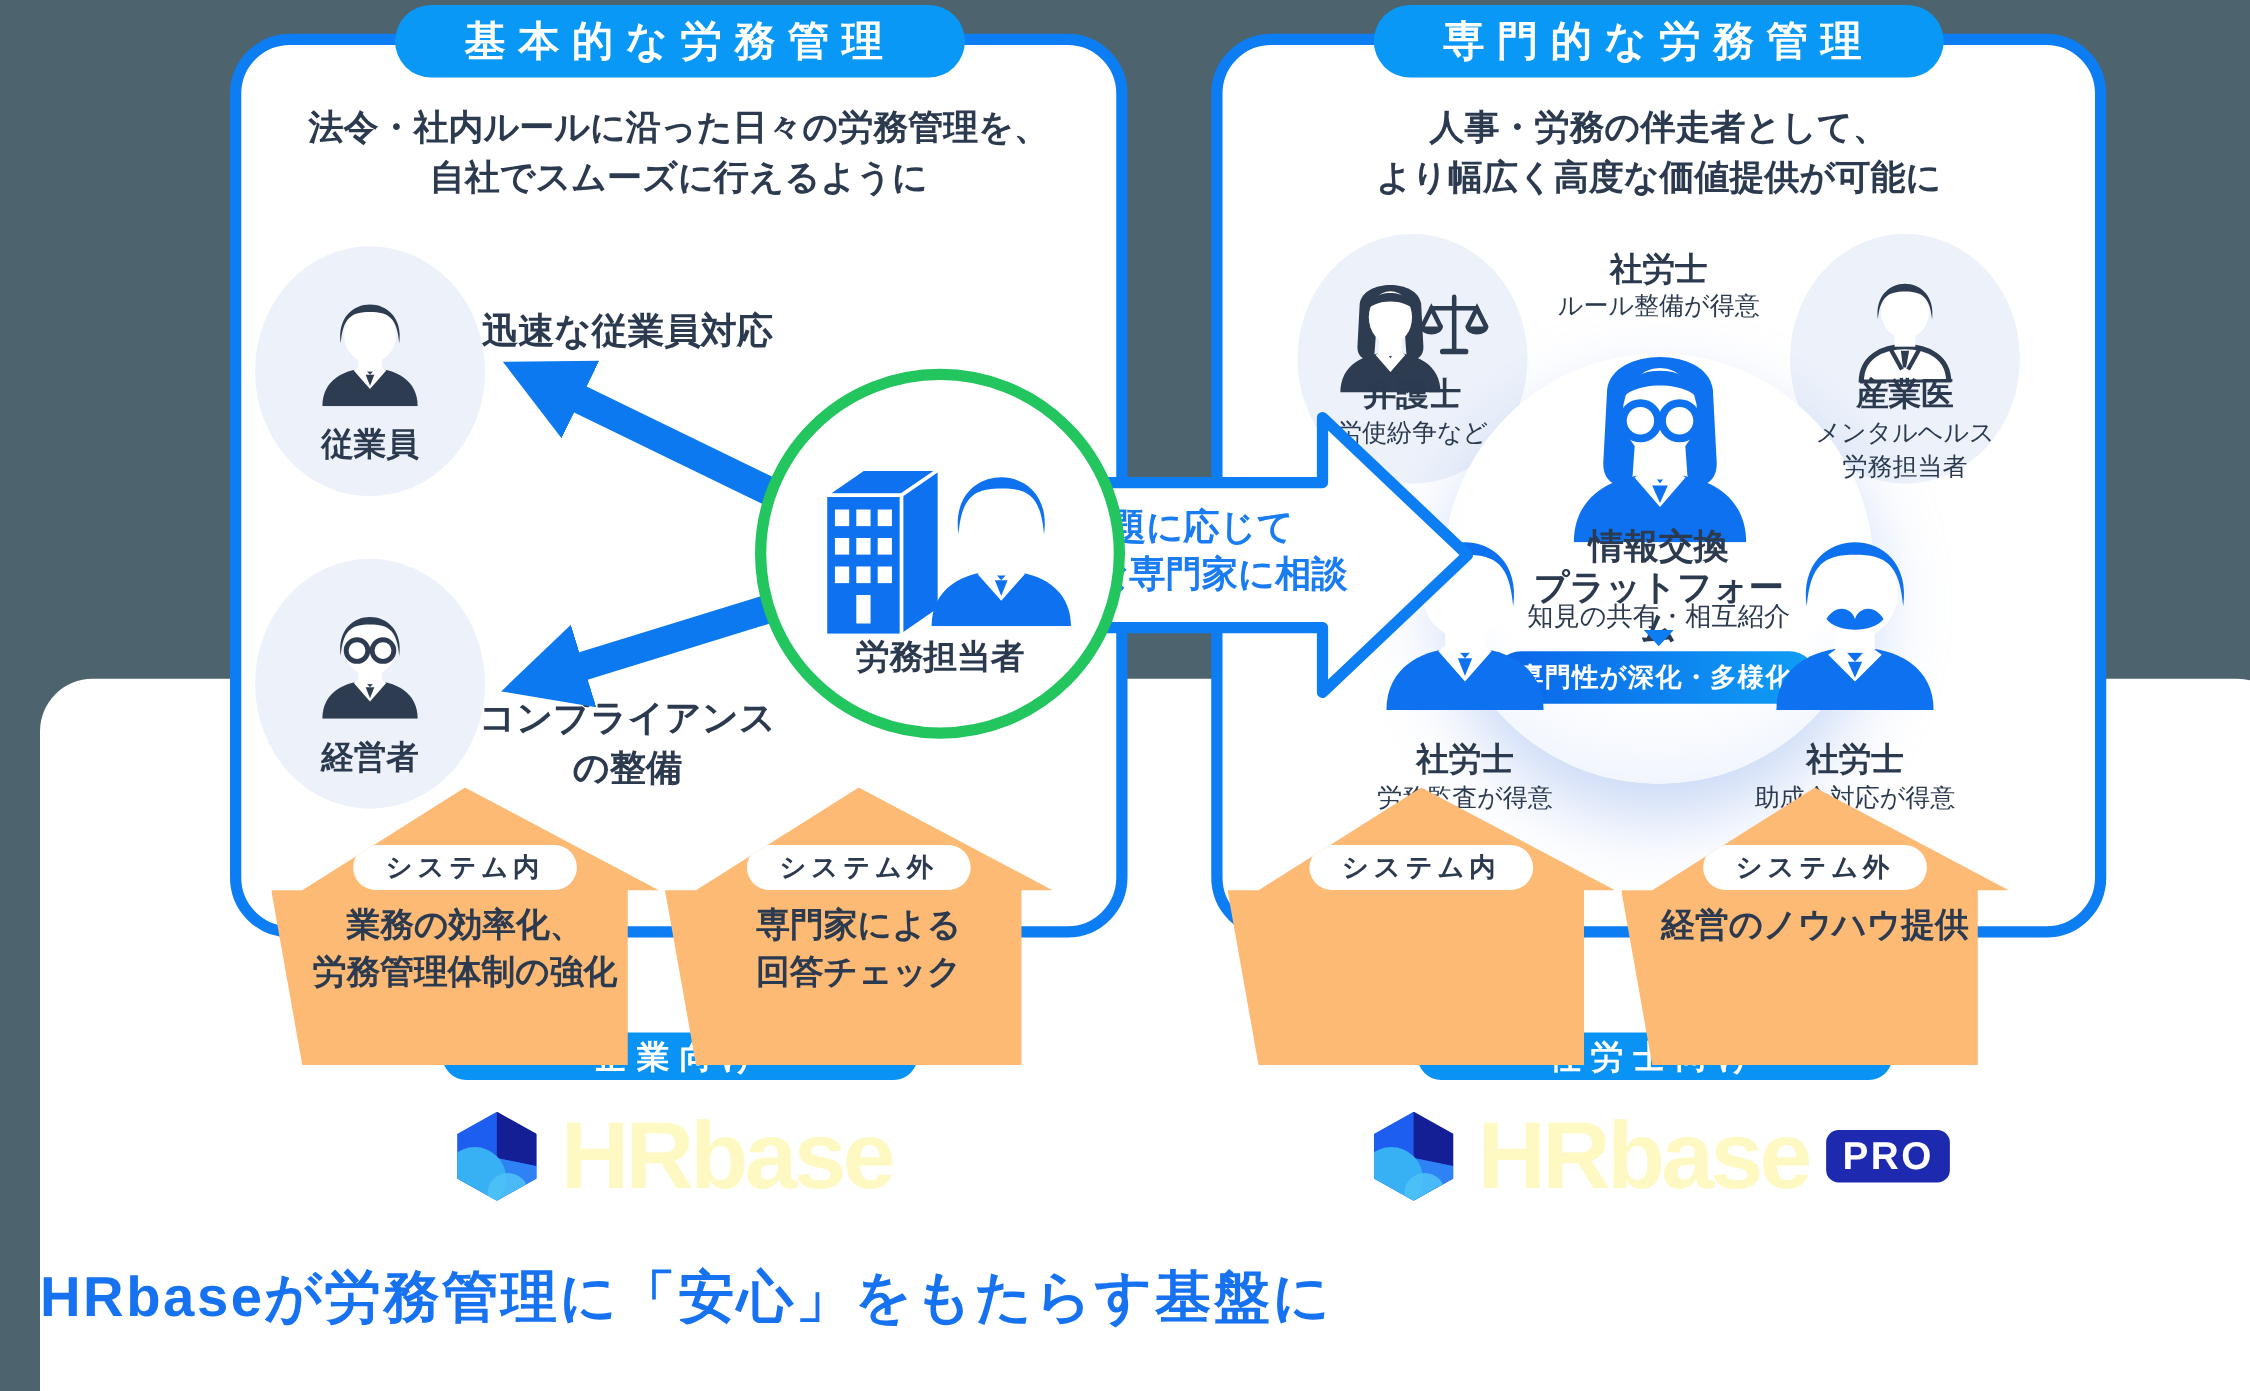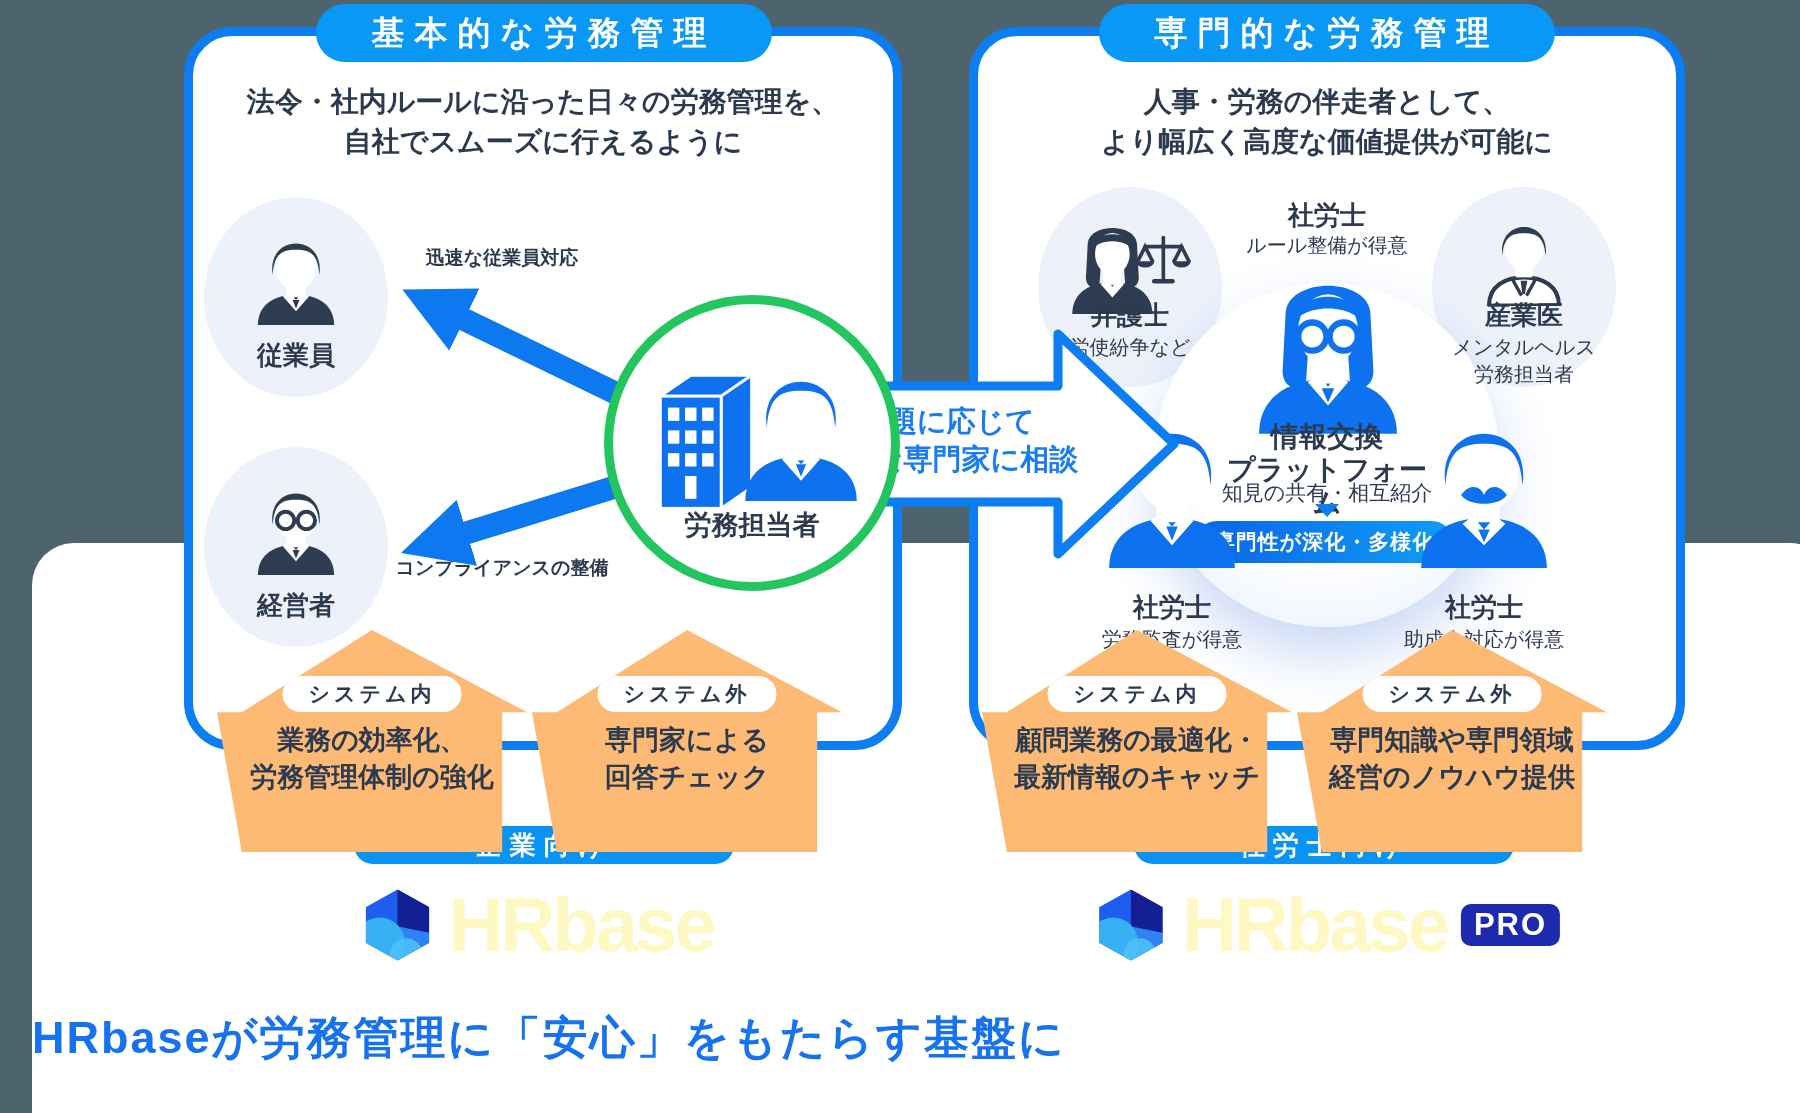--- a/index.html
+++ b/index.html
@@ -24,21 +24,21 @@
     font-size:33px;font-weight:bold;letter-spacing:10px;
     text-align:center;line-height:58px;
   }
   .lead{
     position:absolute;top:82px;z-index:2;text-align:center;
     font-size:28px;font-weight:bold;line-height:40px;color:#2c3a50;
   }
   .pcircle{position:absolute;background:#edf2fa;border-radius:50%;z-index:2;}
   .plabel{position:absolute;z-index:3;text-align:center;font-weight:bold;font-size:26px;color:#2c3a50;}
   .psub{position:absolute;z-index:3;text-align:center;font-size:20px;line-height:27px;color:#2c3a50;}
-  .flow-label{position:absolute;z-index:3;font-size:19px;font-weight:bold;color:#2c3a50;text-align:center;}
+  .flow-label{position:absolute;z-index:3;font-size:29px;font-weight:bold;color:#2c3a50;text-align:center;}
   .arrow-layer{position:absolute;left:0;top:0;z-index:4;pointer-events:none;}
   .hub{
     position:absolute;left:572px;top:295px;width:296px;height:296px;box-sizing:border-box;
     background:#fff;border:9px solid #22c55e;border-radius:50%;z-index:5;
   }
   .ca-text{position:absolute;left:765px;width:300px;z-index:5;text-align:center;
     font-size:29px;font-weight:bold;color:#1a7cf3;}
   .glow{
     position:absolute;left:1123px;top:283px;width:344px;height:344px;border-radius:50%;z-index:2;
     background:radial-gradient(circle at 50% 35%, #ffffff 55%, #f3f7fe 76%, #e2ecfb 100%);
@@ -274,29 +274,24 @@
   </div>
   <div class="up-arrow" style="left:500px;top:630px;">
     <div class="sys-badge">システム外</div>
     <div class="sys-text">
       <div>専門家による</div>
       <div>回答チェック</div>
     </div>
   </div>
   <div class="up-arrow" style="left:950px;top:630px;">
     <div class="sys-badge">システム内</div>
-    <div class="sys-text">
-      <div>顧問業務の最適化・</div>
-      <div>最新情報のキャッチ</div>
-    </div>
   </div>
   <div class="up-arrow" style="left:1265px;top:630px;">
     <div class="sys-badge">システム外</div>
     <div class="sys-text">
-      <div>専門知識や専門領域</div>
       <div>経営のノウハウ提供</div>
     </div>
   </div>
 
   <div class="aud-pill" style="left:512px;">企業向け</div>
   <div class="aud-pill" style="left:1292px;">社労士向け</div>
 
   <div class="logo" style="left:505px;">
     <svg width="74" height="82" viewBox="0 0 100 100">
       <defs>

